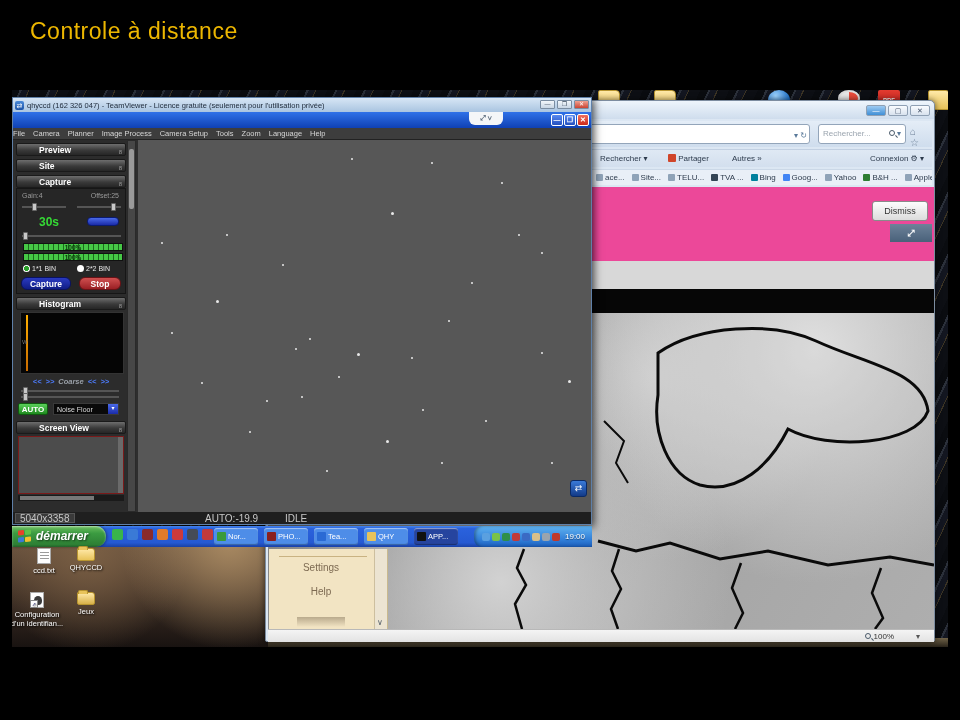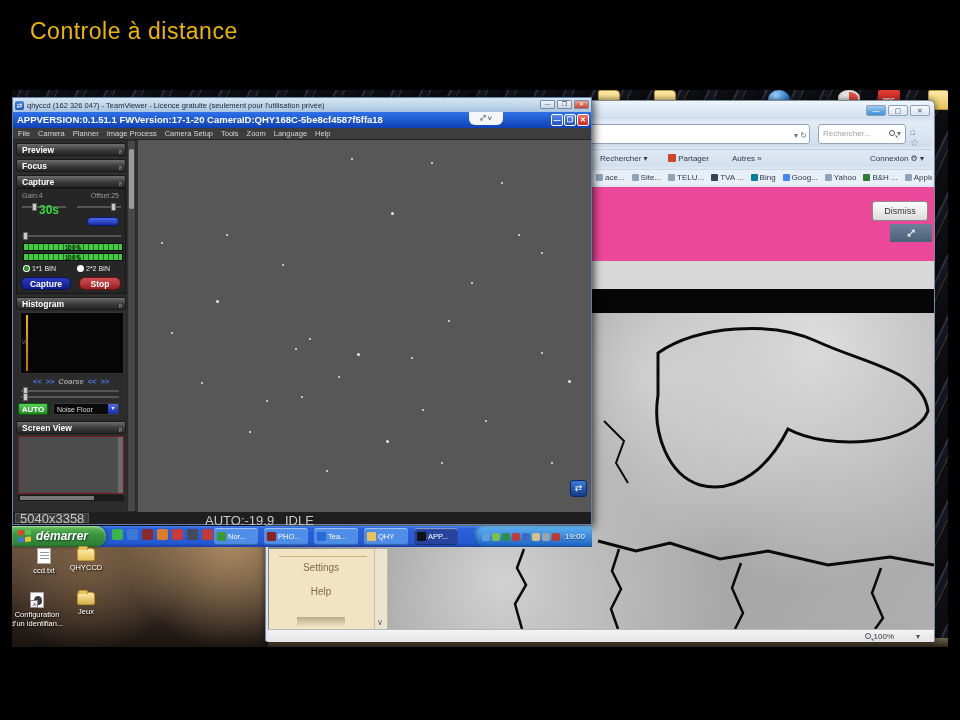--- a/index.html
+++ b/index.html
@@ -89,32 +89,32 @@
   .app-titlebar { position:absolute; left:0; top:14px; width:100%; height:16px;
     background:linear-gradient(180deg,#2f71e8,#0f41b4); color:#fff; font-weight:bold; font-size:9.5px; line-height:16px; padding-left:4px; white-space:nowrap; }
   .tv-tab { position:absolute; left:456px; top:0; width:34px; height:13px; background:#f4f6f8; border-radius:0 0 6px 6px;
     color:#5a6a7c; font-size:7px; text-align:center; line-height:12px; }
   .xp-caps { position:absolute; right:2px; top:2px; display:flex; gap:1px; }
   .xp-cap { width:12px; height:12px; border:1px solid #fff; border-radius:2px; background:linear-gradient(180deg,#5a8af0,#2450c0);
     color:#fff; font-size:7px; line-height:10px; text-align:center; }
   .xp-close { background:linear-gradient(180deg,#f07060,#cc2a1a); }
 
   .app-menubar { position:absolute; left:0; top:30px; width:100%; height:12px; background:#3d3d3d; border-bottom:1px solid #222;
-    display:flex; gap:8px; align-items:center; padding-left:5px; font-size:7.5px; color:#d6d6d6; }
+    display:flex; gap:8px; align-items:center; font-size:7.5px; color:#d6d6d6; }
 
   .sidebar { position:absolute; left:2px; top:42px; width:112px; height:372px; background:#2c2c2c; }
   .sb-scroll { position:absolute; left:114px; top:42px; width:9px; height:372px; background:#474747; border:1px solid #2a2a2a; }
   .sb-thumb { position:absolute; left:1px; top:8px; width:5px; height:60px; background:#9a9a9a; border-radius:2px; }
   .panel-header { position:relative; margin:3px 1px 0 1px; height:13px; background:linear-gradient(180deg,#6e6e6e,#3a3a3a 55%,#262626);
-    border:1px solid #1a1a1a; border-radius:2px; color:#fff; font-weight:bold; font-size:8.5px; line-height:12px; padding-left:5px; }
+    border:1px solid #1a1a1a; border-radius:2px; color:#fff; font-weight:bold; font-size:8.5px; line-height:12px; padding-left:22px; }
   .pin { position:absolute; right:3px; top:2px; font-size:6px; color:#999; font-weight:normal; }
   .cap-body { position:relative; height:106px; background:#262626; border:1px solid #161616; margin:0 1px; font-size:7px; color:#9a9a9a; }
   .slider { position:absolute; height:2px; background:#555; }
   .thumb { position:absolute; top:-3px; width:5px; height:8px; background:#c8c8c8; border:1px solid #666; border-radius:1px; }
-  .exposure { position:absolute; left:22px; top:14px; color:#35D935; font-weight:bold; font-size:12px; }
+  .exposure { position:absolute; left:22px; top:26px; color:#35D935; font-weight:bold; font-size:12px; }
   .blue-pill { position:absolute; left:70px; top:28px; width:32px; height:9px; border-radius:4px;
     background:linear-gradient(180deg,#4a6ae8,#1a2ba8); border:1px solid #0a1a70; }
   .pbar { position:absolute; left:6px; width:100px; height:8px; border:1px solid #111;
     background:repeating-linear-gradient(90deg,#46C846 0 4px,#1d6b1d 4px 5px); color:#0a300a; font-size:6.5px; text-align:center; line-height:8px; font-weight:bold; }
   .radio { display:inline-block; width:7px; height:7px; border-radius:50%; background:#fff; vertical-align:-1px; margin-right:2px; }
   .radio.on { background:radial-gradient(circle,#2aa02a 45%, #fff 50%); }
   .btn-capture { position:absolute; left:4px; top:88px; width:50px; height:13px; border-radius:6px;
     background:linear-gradient(180deg,#2a3ac0,#101d86); color:#fff; font-weight:bold; font-size:8.5px; text-align:center; line-height:12px; border:1px solid #0a1260; }
   .btn-stop { position:absolute; left:62px; top:88px; width:42px; height:13px; border-radius:6px;
     background:linear-gradient(180deg,#d05050,#9a1f24); color:#fff; font-weight:bold; font-size:8.5px; text-align:center; line-height:12px; border:1px solid #6a1216; }
@@ -132,21 +132,21 @@
     color:#fff; font-size:6px; text-align:center; line-height:9px; }
   .screen-box { position:relative; margin:2px 3px 0 3px; height:58px; background:#4c4c4c; border:1px solid #7a1a1a; }
   .screen-vscroll { position:absolute; right:0; top:0; width:5px; height:100%; background:#6a6a6a; }
   .screen-hscroll { position:relative; margin:1px 3px 0 3px; height:6px; background:#1a1a1a; }
   .screen-hthumb { position:absolute; left:2px; top:1px; width:70%; height:4px; background:#777; }
 
   .image-area { position:absolute; left:125px; top:42px; width:453px; height:372px; background:#575757; overflow:hidden; }
   .star { position:absolute; width:2px; height:2px; background:#e8e8e8; border-radius:50%; }
   .tv-watermark { position:absolute; right:6px; bottom:28px; width:17px; height:17px; border-radius:3px;
     background:linear-gradient(180deg,#3a7ad8,#123a88); border:1px solid #0a2a66; color:#fff; font-size:9px; text-align:center; line-height:15px; }
-  .app-statusbar { position:absolute; left:0; top:414px; width:578px; height:12px; background:#1f1f1f; font-size:13px; color:#c8c8c8; }
+  .app-statusbar { position:absolute; left:0; top:414px; width:578px; height:12px; background:#1f1f1f; font-size:10px; color:#c8c8c8; }
   .res-box { position:absolute; left:2px; top:1px; padding:0 4px; height:10px; line-height:10px; background:#3a3a3a; border:1px solid #555; }
 
   
   .taskbar { position:absolute; left:0; top:436px; width:580px; height:21px;
     background:linear-gradient(180deg,#4485ee 0%,#2a62dd 12%,#2559d2 80%,#1941a5 100%); }
   .start-btn { position:absolute; left:0; top:0; width:94px; height:21px; border-radius:0 10px 10px 0;
     background:linear-gradient(180deg,#6cbf5e 0%,#3b9b41 35%,#2d7f34 90%,#1d5a24 100%);
     color:#fff; font-style:italic; font-weight:bold; font-size:12px; line-height:20px; padding-left:24px;
     text-shadow:1px 1px 2px rgba(0,0,0,.6); box-shadow:inset 0 1px 2px rgba(255,255,255,.5), 1px 0 3px rgba(0,0,0,.4); }
   .win-flag { position:absolute; left:6px; top:4px; width:13px; height:13px; display:grid; grid-template-columns:6px 6px; grid-gap:1px; transform:skewY(-4deg); }
@@ -310,21 +310,20 @@
         <div class="tv-logo">⇄</div>
         <div class="tv-title">qhyccd (162 326 047) - TeamViewer - Licence gratuite (seulement pour l'utilisation privée)</div>
         <div class="tv-caps">
           <div class="tv-cap">—</div>
           <div class="tv-cap">❐</div>
           <div class="tv-cap tv-close">✕</div>
         </div>
       </div>
 
       <div class="app-titlebar">
-        <span>APPVERSION:0.1.51.1  FWVersion:17-1-20  CameraID:QHY168C-5be8cf4587f5ffa18</span>
         <div class="tv-tab">
           <span>⤢</span>
           <span>∨</span>
         </div>
         <div class="xp-caps">
           <div class="xp-cap">—</div>
           <div class="xp-cap">❐</div>
           <div class="xp-cap xp-close">✕</div>
         </div>
       </div>
@@ -337,21 +336,21 @@
           <span>Image Process</span>
           <span>Camera Setup</span>
           <span>Tools</span>
           <span>Zoom</span>
           <span>Language</span>
           <span>Help</span>
         </div>
 
       <div class="sidebar">
         <div class="panel-header"><span>Preview</span><span class="pin">8</span></div>
-        <div class="panel-header"><span>Focus</span><span class="pin">8</span></div>
+        <div class="panel-header"><span>Site</span><span class="pin">8</span></div>
         <div class="panel-header"><span>Capture</span><span class="pin">8</span></div>
 
         <div class="cap-body">
           <span style="position:absolute;left:5px;top:3px;">Gain:4</span>
           <span style="position:absolute;right:6px;top:3px;">Offset:25</span>
           <div class="slider" style="left:5px;top:17px;width:44px;">
               <div class="thumb" style="left:10px;"></div>
             </div>
           <div class="slider" style="left:60px;top:17px;width:44px;">
               <div class="thumb" style="left:34px;"></div>

